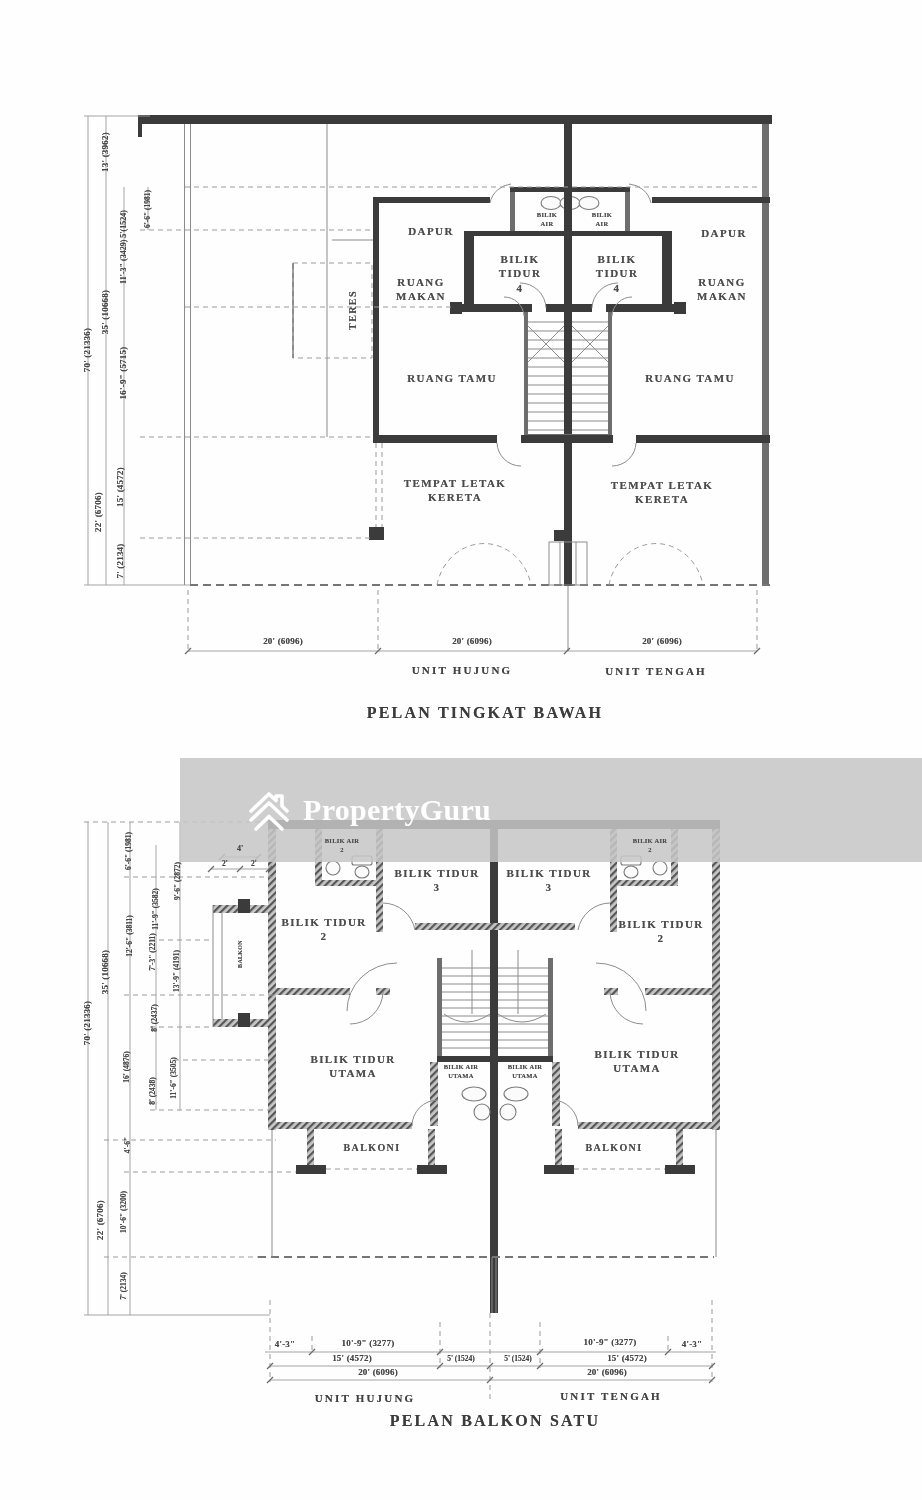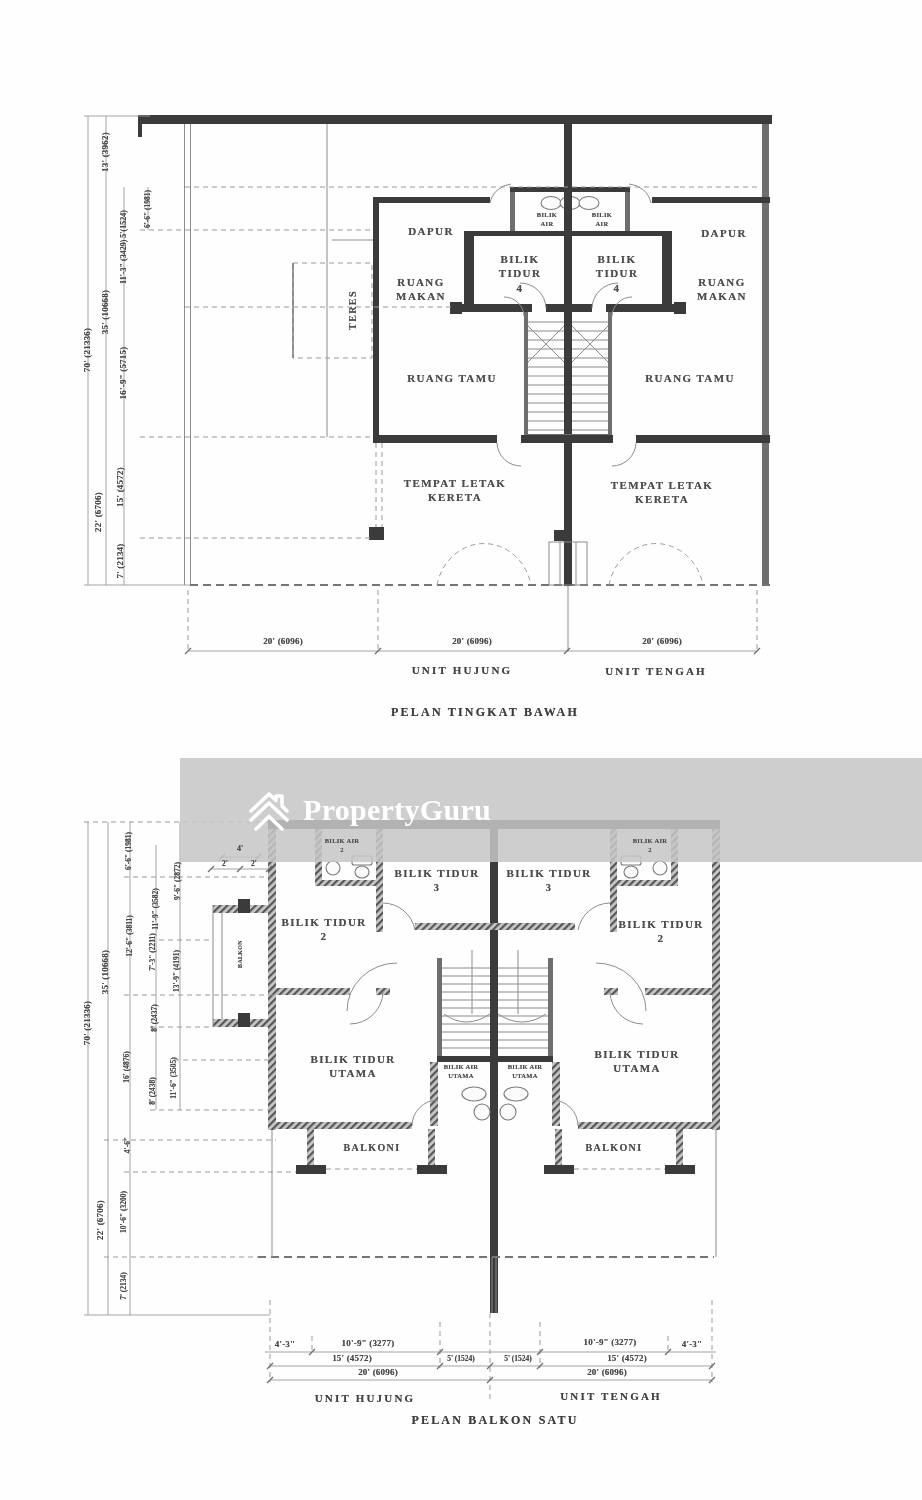--- a/index.html
+++ b/index.html
@@ -9,21 +9,21 @@
   .lbl{position:absolute;transform:translate(-50%,-50%);white-space:pre;text-align:center;
        font-weight:700;color:#4c4c4c;font-size:11px;letter-spacing:1.4px;line-height:1.3;
        text-shadow:0 0 .5px #8a8a8a;}
   .v{transform:translate(-50%,-50%) rotate(-90deg);}
   .dim{font-size:9px;letter-spacing:.2px;color:#474747;}
   .d8{font-size:8px;letter-spacing:0;}
   .d7{font-size:7.5px;letter-spacing:0;}
   .xs{font-size:6.5px;letter-spacing:.3px;line-height:1.35;}
   .xxs{font-size:6px;letter-spacing:.3px;}
   .unit{font-size:11px;letter-spacing:2.2px;color:#424242;}
-  .ttl{font-size:12px;letter-spacing:2.2px;color:#3c3c3c;}
+  .ttl{font-size:16px;letter-spacing:2.2px;color:#3c3c3c;}
   .wm{position:absolute;left:180px;top:758px;width:822px;height:104px;
       background:rgba(198,198,198,.86);display:flex;align-items:center;padding-left:18px;}
   .wm-inner{display:flex;align-items:center;gap:11px;margin-left:48px;}
   .wm-text{color:#ffffff;font-size:30px;font-weight:700;letter-spacing:.3px;}
 </style>
 </head>
 <body>
 
 <div class="canvas">
 

